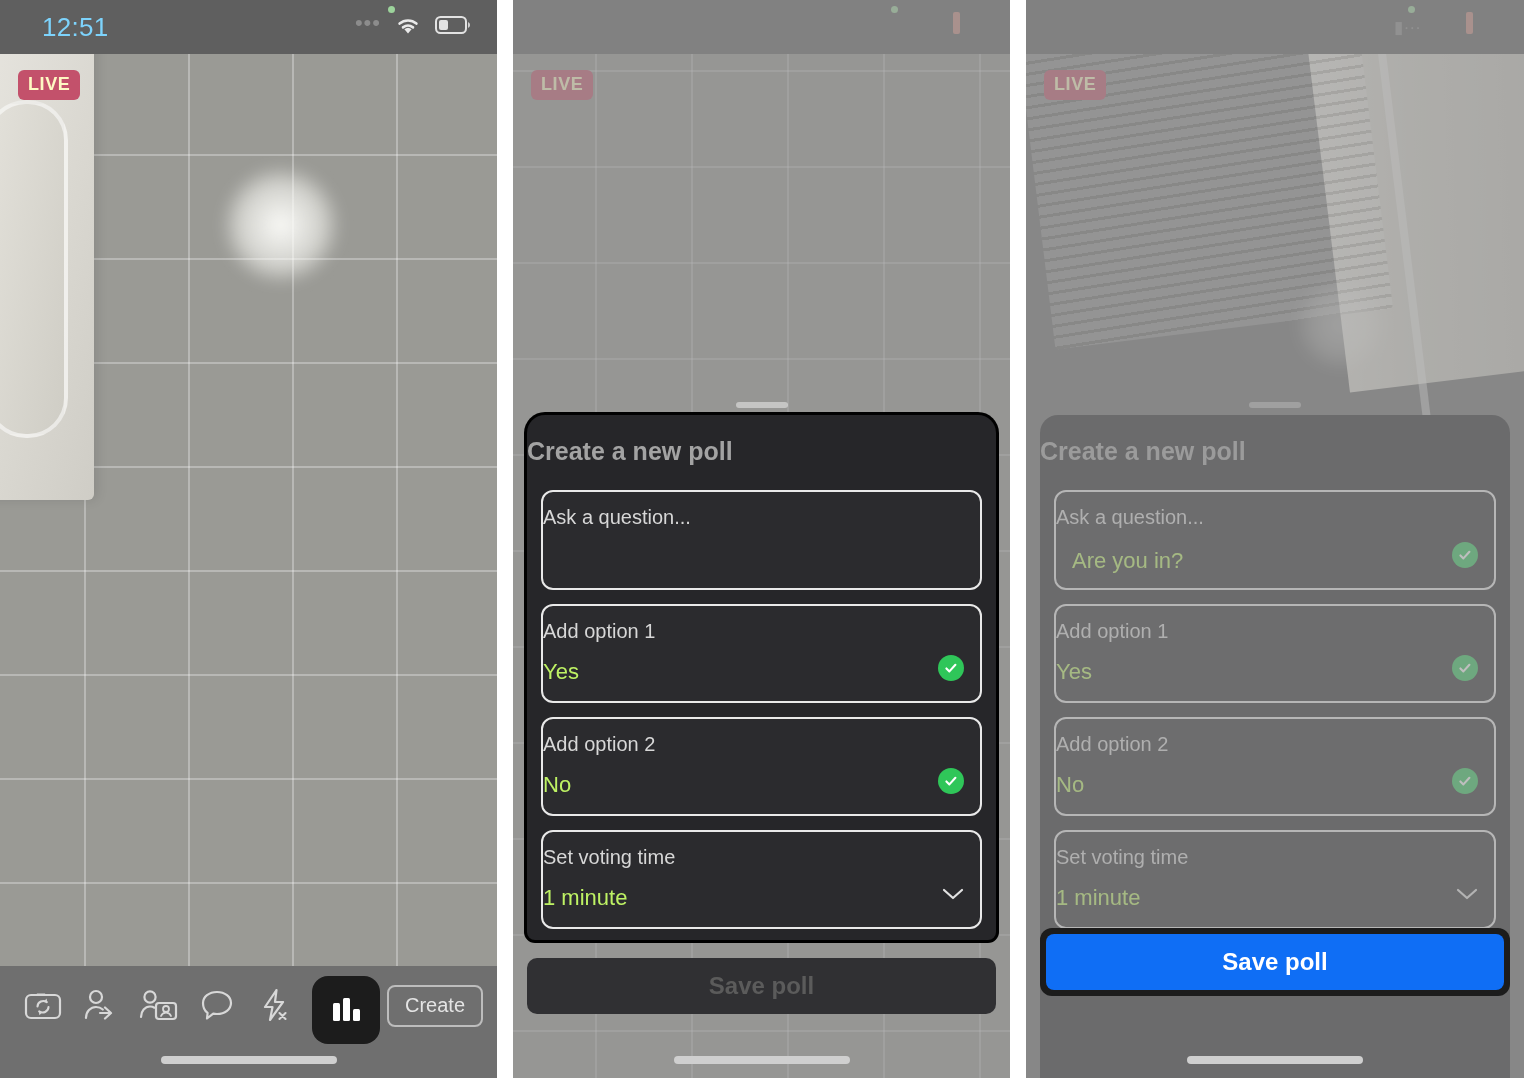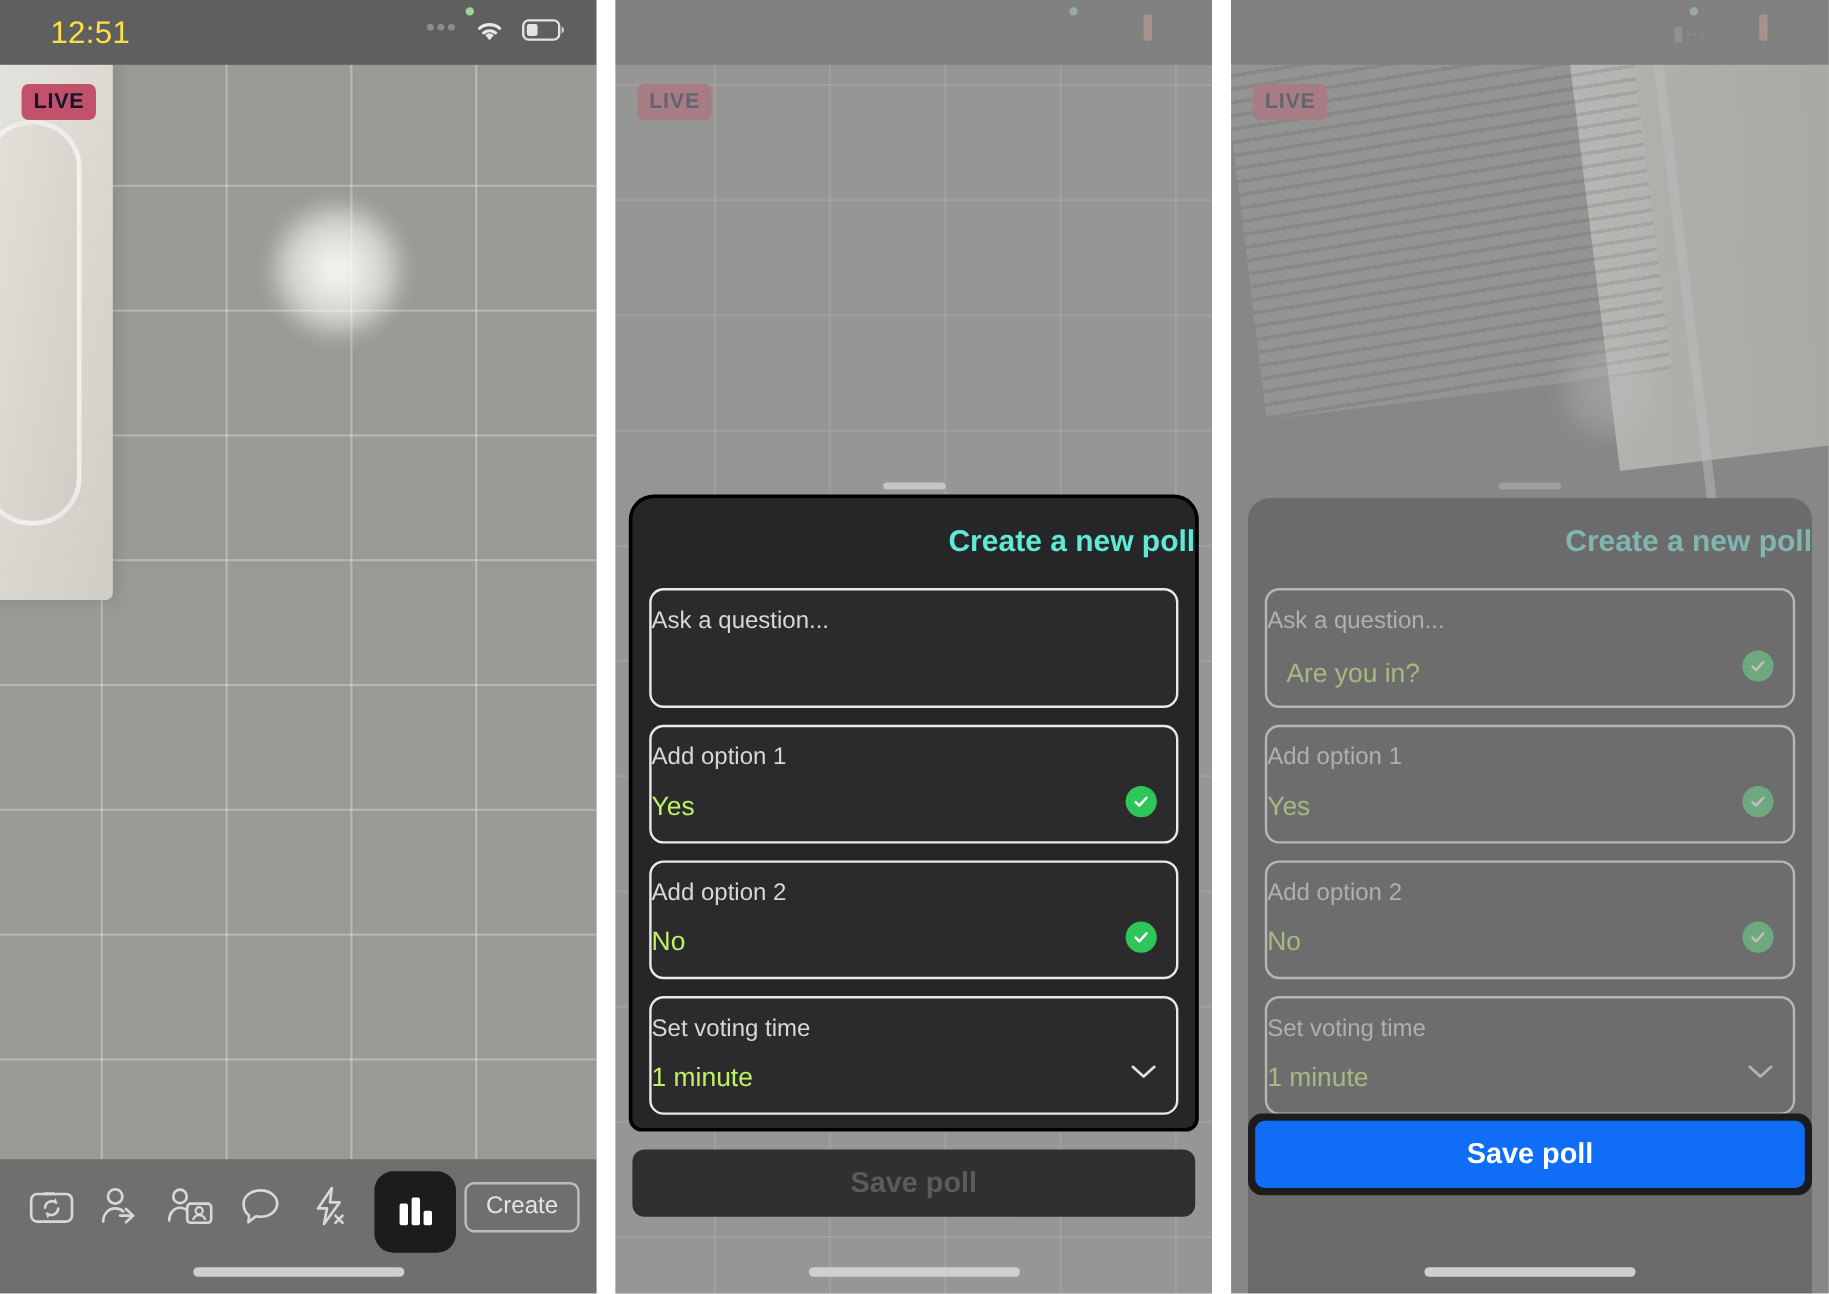--- a/index.html
+++ b/index.html
@@ -75,30 +75,30 @@
     background: rgba(255,255,255,.45);
   }
 
   
   .statusbar {
     position: absolute; left:0; top:0; right:0; height: 54px;
     background: #5f5f5f;
     display: flex; align-items: center; justify-content: space-between;
     padding: 0 26px 0 42px;
   }
-  .clock { color:#fde047; font-size: 26px; letter-spacing:.3px; }
+  .clock { color:#7dd3fc; font-size: 26px; letter-spacing:.3px; }
   .sb-right { display:flex; align-items:center; gap: 12px; }
   .dots { color:#8c8c8c; font-size: 22px; letter-spacing:1px; line-height:0; padding-bottom:8px;}
   .greendot { position:absolute; left:388px; top:6px; width:7px; height:7px; border-radius:50%; background:#9cd39b; }
   .reddot { position:absolute; left:955px; top:12px; width:7px; height:22px; border-radius:2px; background:#c98a7e; }
 
   
   .live {
     position:absolute; left: 18px; top: 70px;
-    background:#c3516b; color:#0f172a;
+    background:#c3516b; color:#fef9c3;
     font-size: 18px; font-weight: 700; letter-spacing:.6px;
     padding: 4px 10px 5px; border-radius: 6px;
   }
 
   
   .toolbar {
     position:absolute; left:0; right:0; bottom:0; height: 112px;
     background:#6f6f6f;
     display:flex; align-items: flex-start; padding: 10px 14px 0 14px;
   }
@@ -124,21 +124,21 @@
   .sheet {
     position:absolute; left: 14px; right: 14px; bottom: 0; top: 415px;
     background:#262629;
     border-radius: 18px 18px 0 0;
   }
   .sheet-handle {
     position:absolute; left:50%; transform:translateX(-50%); top: -13px;
     width: 52px; height: 6px; border-radius: 4px; background: rgba(255,255,255,.45);
   }
   .sheet-title {
-    text-align:right; color:#5eead4; font-size: 25px; font-weight: 700;
+    text-align:left; color:#a3a3a3; font-size: 25px; font-weight: 700;
     padding: 22px 0 24px;
   }
   .field {
     margin: 0 14px 14px; border: 2px solid #e9e9e9; border-radius: 12px;
     background: #2b2b2e; position: relative;
     padding: 14px 0 16px;
   }
   .field-label { color:#d7d7d7; font-size: 20px; }
   .field-value { color:#bef264; font-size: 22px; margin-top: 16px; }
   .field.question { height: 100px; }

